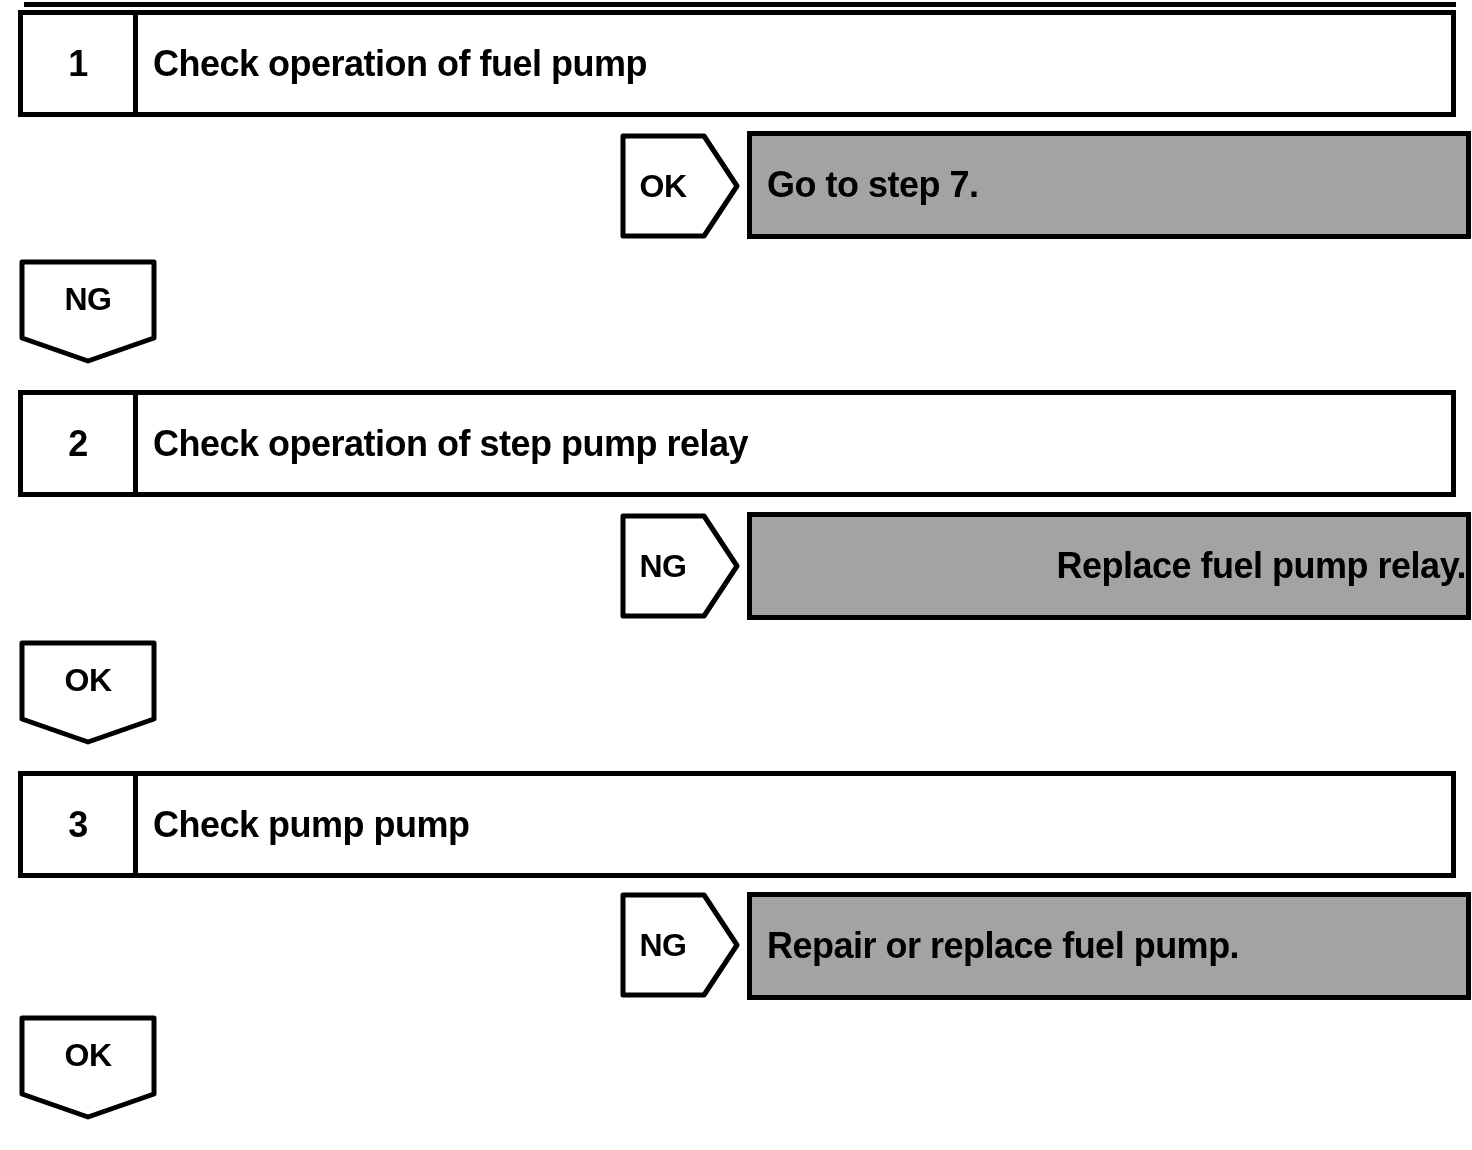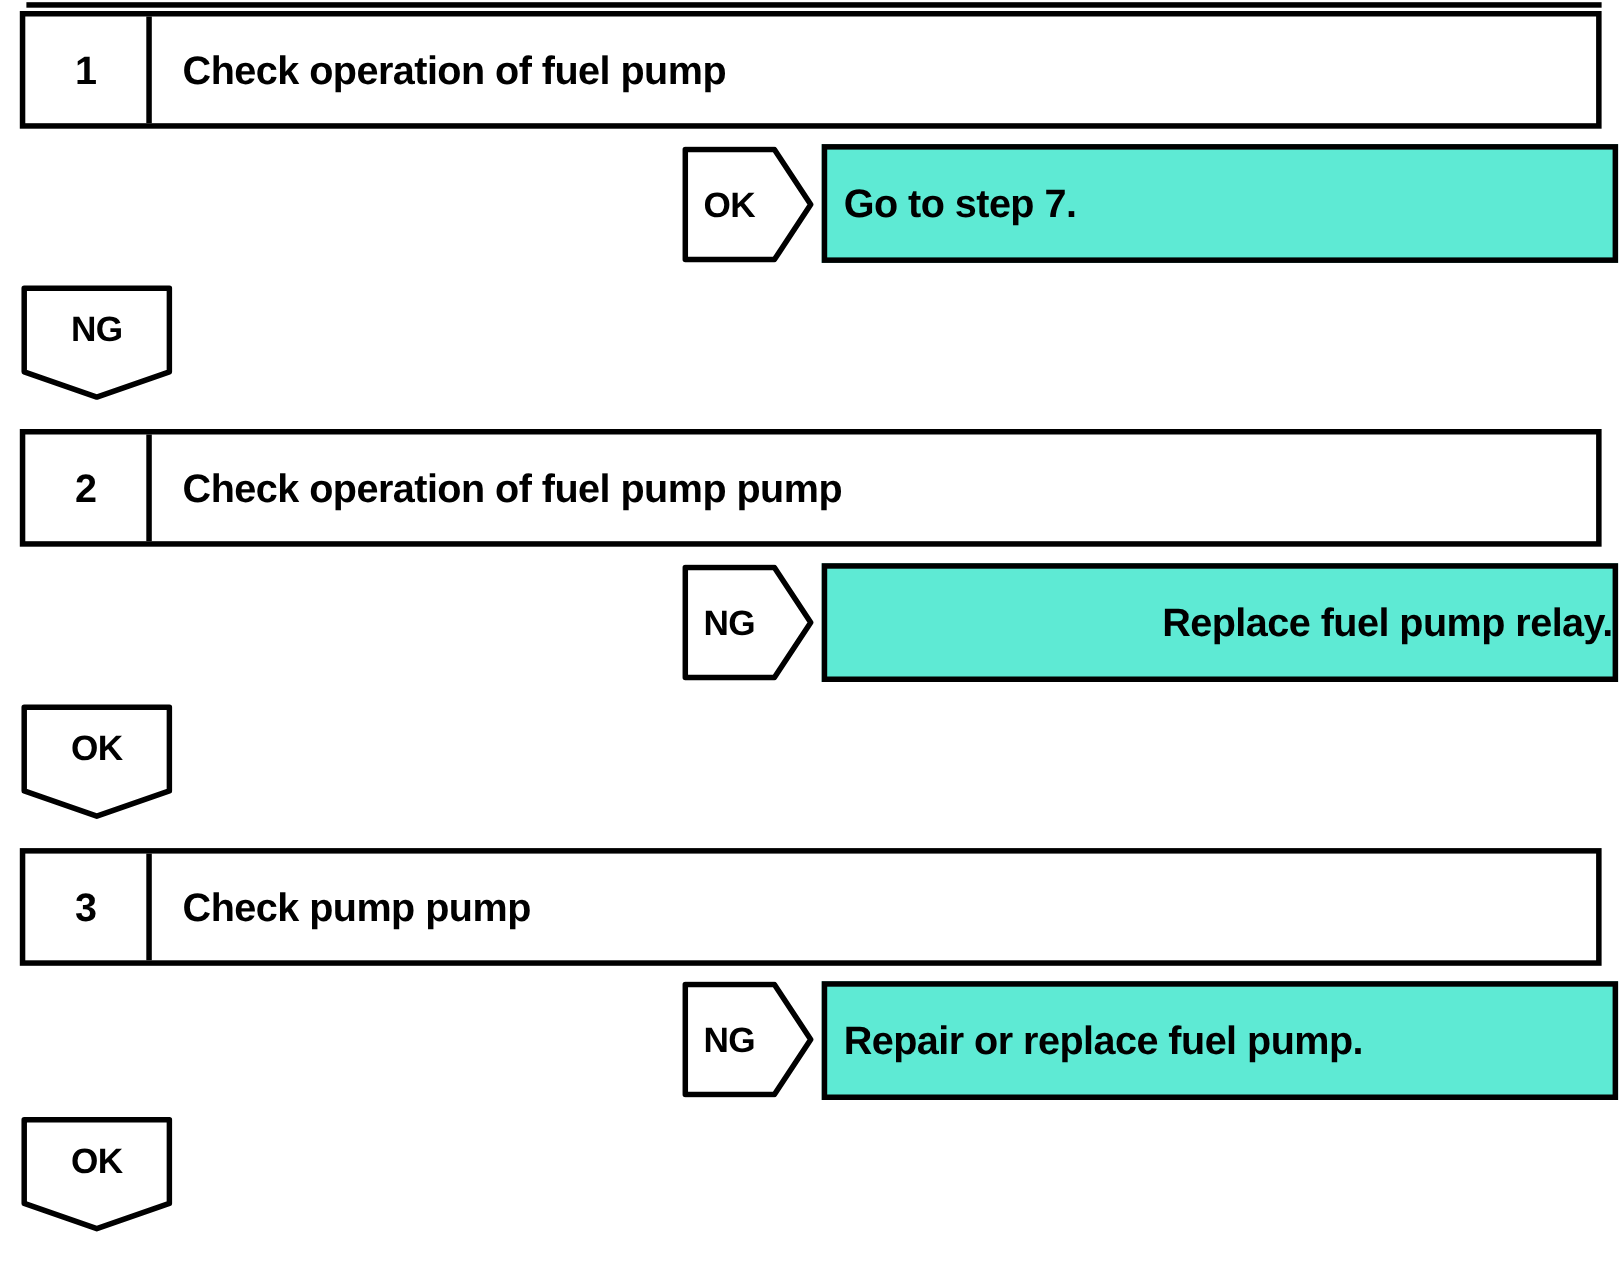--- a/index.html
+++ b/index.html
@@ -41,21 +41,21 @@
     align-items: center;
     justify-content: center;
     font-weight: bold;
     font-size: 36px;
     letter-spacing: -0.5px;
   }
   .step-title-cell {
     flex: 1;
     display: flex;
     align-items: center;
-    padding-left: 28px;
+    padding-left: 15px;
     font-weight: bold;
     font-size: 36px;
     letter-spacing: -0.5px;
   }
 
   
   .branch-arrow { left: 620px; width: 120px; height: 106px; }
   .branch-arrow svg { display: block; }
   .branch-label {
     position: absolute;
@@ -68,21 +68,21 @@
     font-size: 32px;
     letter-spacing: -0.5px;
   }
 
   
   .result-box {
     left: 747px;
     width: 699px;
     height: 98px;
     border: 5px solid #000;
-    background: #5eead4;
+    background: #a3a3a3;
     display: flex;
     align-items: center;
     padding-left: 15px;
     font-weight: bold;
     font-size: 36px;
     letter-spacing: -0.5px;
   }
 
   
   .continue-arrow { left: 19px; width: 138px; height: 106px; }
@@ -129,21 +129,21 @@
 
 <div class="abs continue-arrow" style="top:259px;">
   <svg width="138" height="106" viewBox="0 0 138 106">
     <polygon points="3,3 135,3 135,79 69,102 3,79"></polygon>
   </svg>
   <span class="continue-label">NG</span>
 </div>
 
 <div class="abs step-box" style="top:390px;">
   <div class="step-num-cell">2</div>
-  <div class="step-title-cell">Check operation of fuel pump pump</div>
+  <div class="step-title-cell">Check operation of step pump relay</div>
 </div>
 
 <div class="abs branch-arrow" style="top:513px;">
   <svg width="120" height="106" viewBox="0 0 120 106">
     <polygon points="3,3 84,3 117,53 84,103 3,103"></polygon>
   </svg>
   <span class="branch-label">NG</span>
 </div>
 
 <div class="abs result-box" style="top:512px;justify-content:flex-end;">

